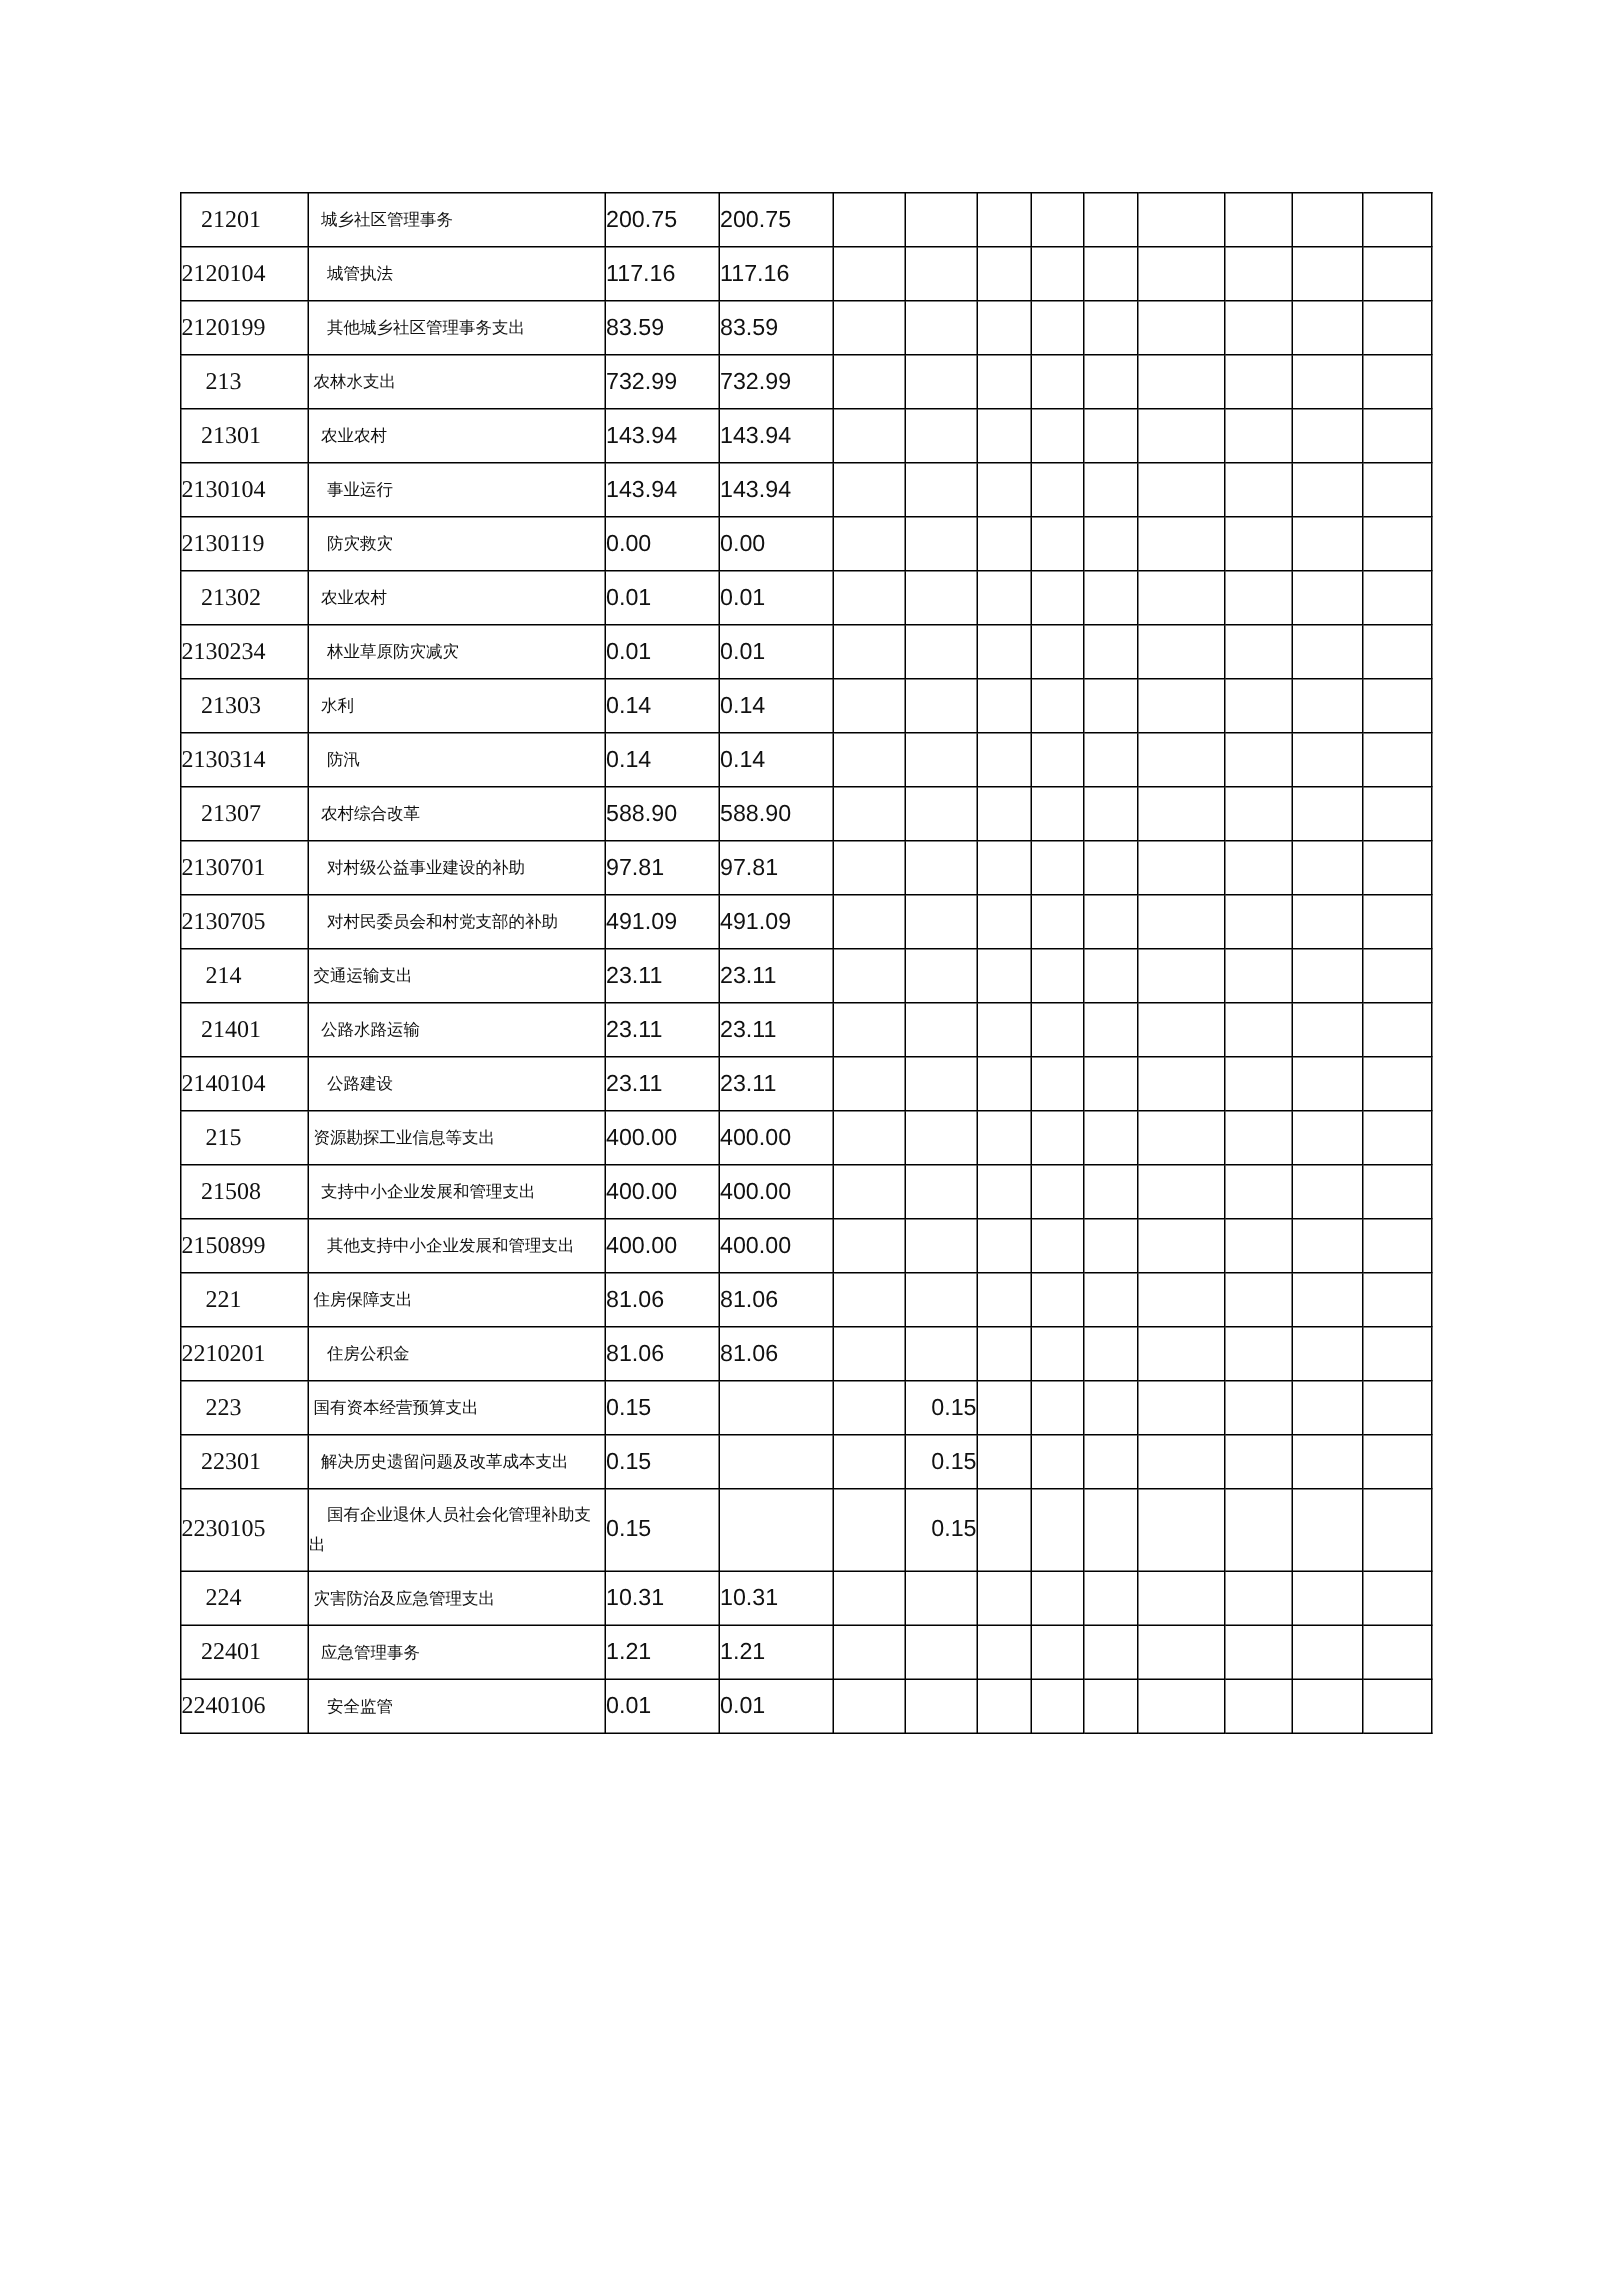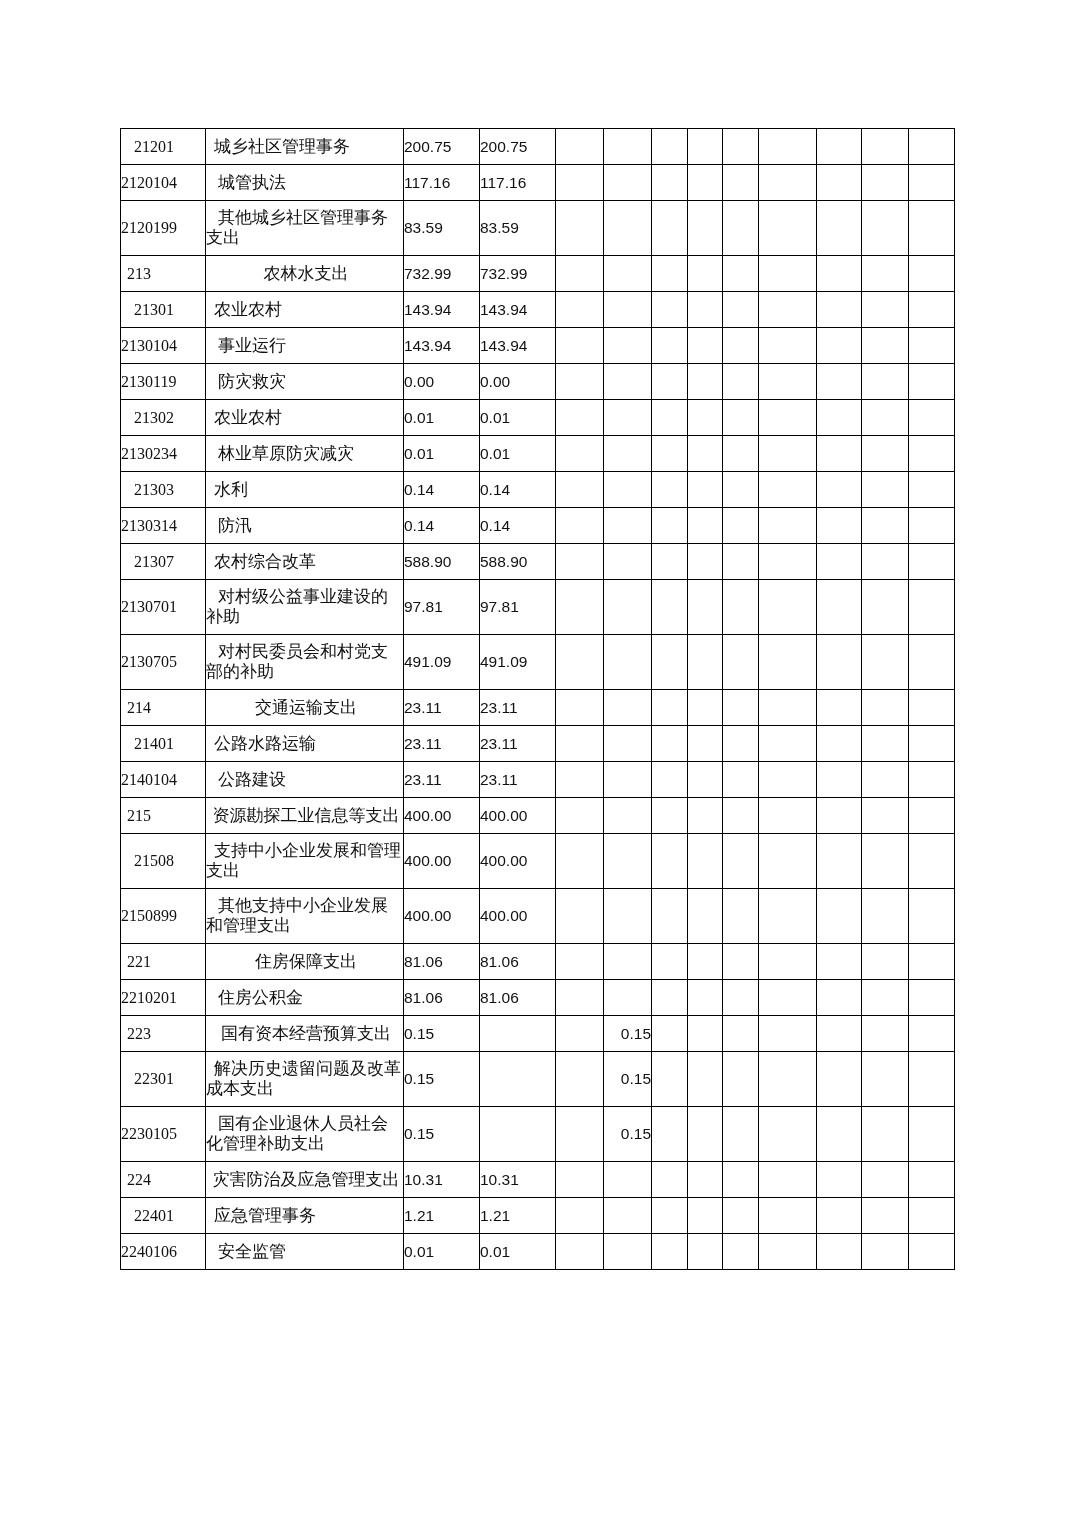--- a/index.html
+++ b/index.html
@@ -40,34 +40,34 @@
   }
   tr.row { height: 36px; }
 
   td.code-cell {
     font-family: "Liberation Serif", serif;
     font-size: 16px;
     line-height: 20px;
     text-align: left;
     white-space: nowrap;
   }
-  td.code-cell.lvl1 { padding-left: 6px; }
+  td.code-cell.lvl1 { padding-left: 16px; }
   td.code-cell.lvl2 { padding-left: 13px; }
   td.code-cell.lvl3 { }
 
   td.name-cell {
     font-family: "Liberation Serif", serif;
-    font-size: 17px;
+    font-size: 11px;
     line-height: 20px;
     text-align: left;
     padding-left: 7px;
     padding-right: 14px;
     word-break: break-all;
   }
-  td.name-cell.lvl1 { text-indent: 3px; text-align: center; }
+  td.name-cell.lvl1 { text-indent: 3px; }
   td.name-cell.lvl2 { text-indent: 8px; }
   td.name-cell.lvl3 { text-indent: 12px; }
 
   td.value-cell {
     font-family: "Liberation Sans", sans-serif;
     font-size: 15.5px;
     line-height: 20px;
     text-align: left;
     padding-right: 7px;
     white-space: nowrap;

